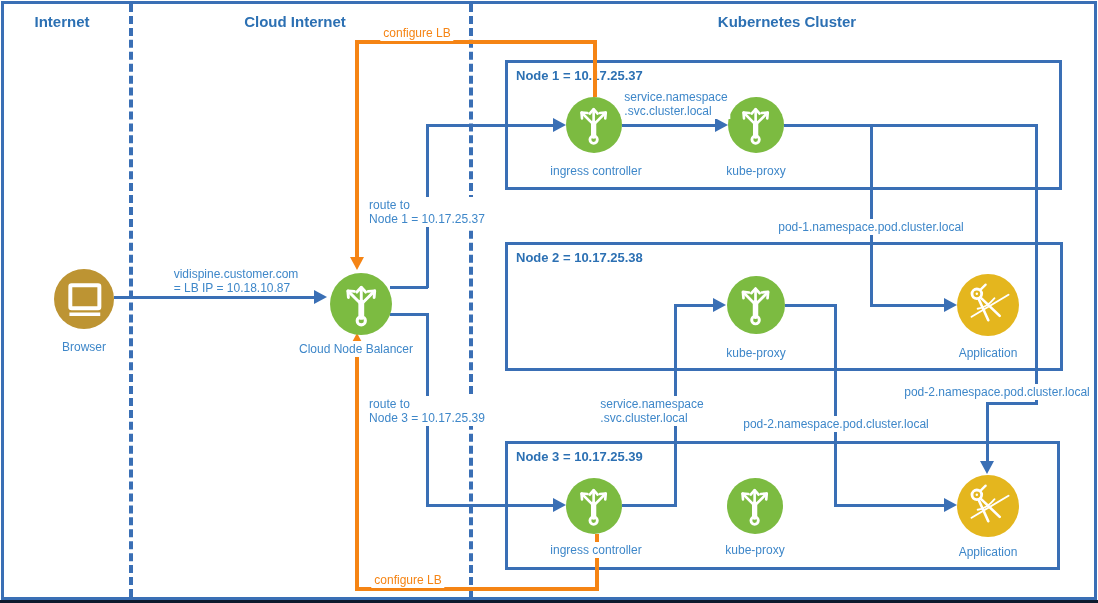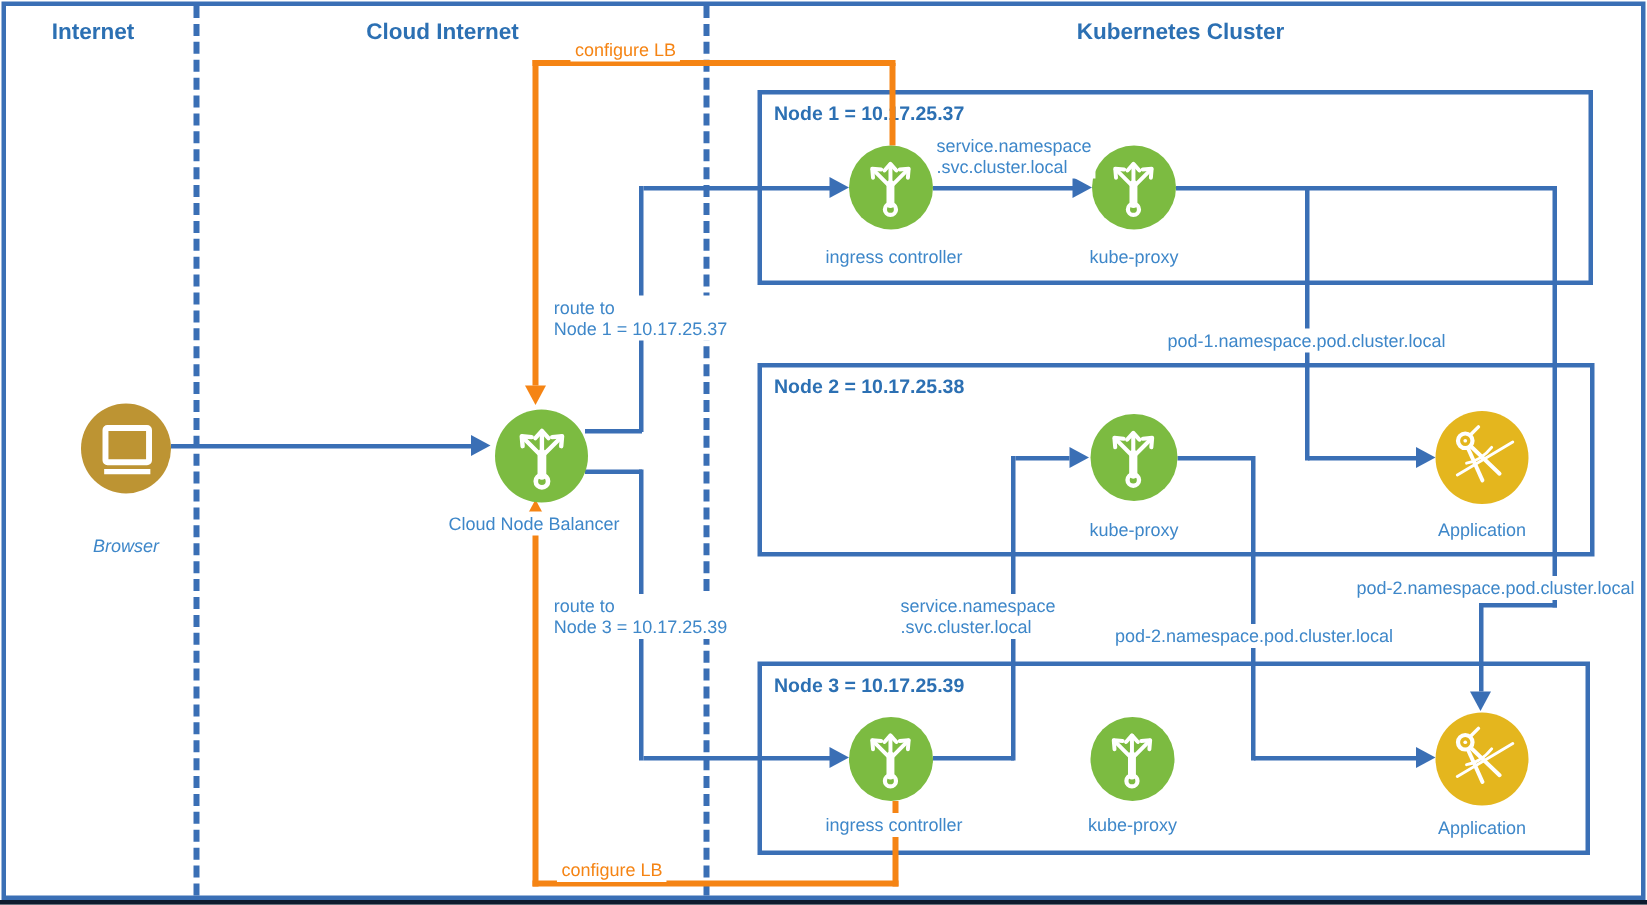--- a/index.html
+++ b/index.html
@@ -137,20 +137,24 @@
   <div class="ovl" style="left:593px;top:42px;height:55px;"></div>
   <div class="ohl" style="left:355px;top:40px;width:242px;"></div>
   <div class="ovl" style="left:355px;top:40px;height:217px;"></div>
   <div class="arr d or" style="left:350px;top:257px;"></div>
 
   <div class="ovl" style="left:595px;top:534px;height:57px;"></div>
   <div class="ohl" style="left:355px;top:587px;width:244px;"></div>
   <div class="ovl" style="left:355px;top:347px;height:244px;"></div>
   <div class="arr u" style="left:350px;top:333px;"></div>
 
+  <div class="lbl" style="left:236px;top:266px;">
+    <span>vidispine.customer.com</span>
+    <span>= LB IP = 10.18.10.87</span>
+  </div>
   <div class="lbl or" style="left:417px;top:25px;">configure LB</div>
   <div class="lbl or" style="left:408px;top:572px;">configure LB</div>
   <div class="lbl" style="left:427px;top:197px;">
     <span>route to</span>
     <span>Node 1 = 10.17.25.37</span>
   </div>
   <div class="lbl" style="left:427px;top:396px;">
     <span>route to</span>
     <span>Node 3 = 10.17.25.39</span>
   </div>
@@ -164,21 +168,21 @@
   </div>
   <div class="lbl" style="left:871px;top:219px;">pod-1.namespace.pod.cluster.local</div>
   <div class="lbl" style="left:997px;top:384px;">pod-2.namespace.pod.cluster.local</div>
   <div class="lbl" style="left:836px;top:416px;">pod-2.namespace.pod.cluster.local</div>
 
   <div class="circ goldb" style="left:54px;top:269px;width:60px;height:60px;">
     <svg>
         <use href="#icon-monitor"></use>
       </svg>
   </div>
-  <div class="lbl" style="left:84px;top:356px;font-style:italic;">Browser</div>
+  <div class="lbl" style="left:84px;top:339px;">Browser</div>
 
   <div class="circ green" style="left:330px;top:273px;width:62px;height:62px;">
     <svg>
         <use href="#icon-lb"></use>
       </svg>
   </div>
   <div class="lbl" style="left:356px;top:341px;">Cloud Node Balancer</div>
 
   <div class="circ green" style="left:566px;top:97px;width:56px;height:56px;">
     <svg>

